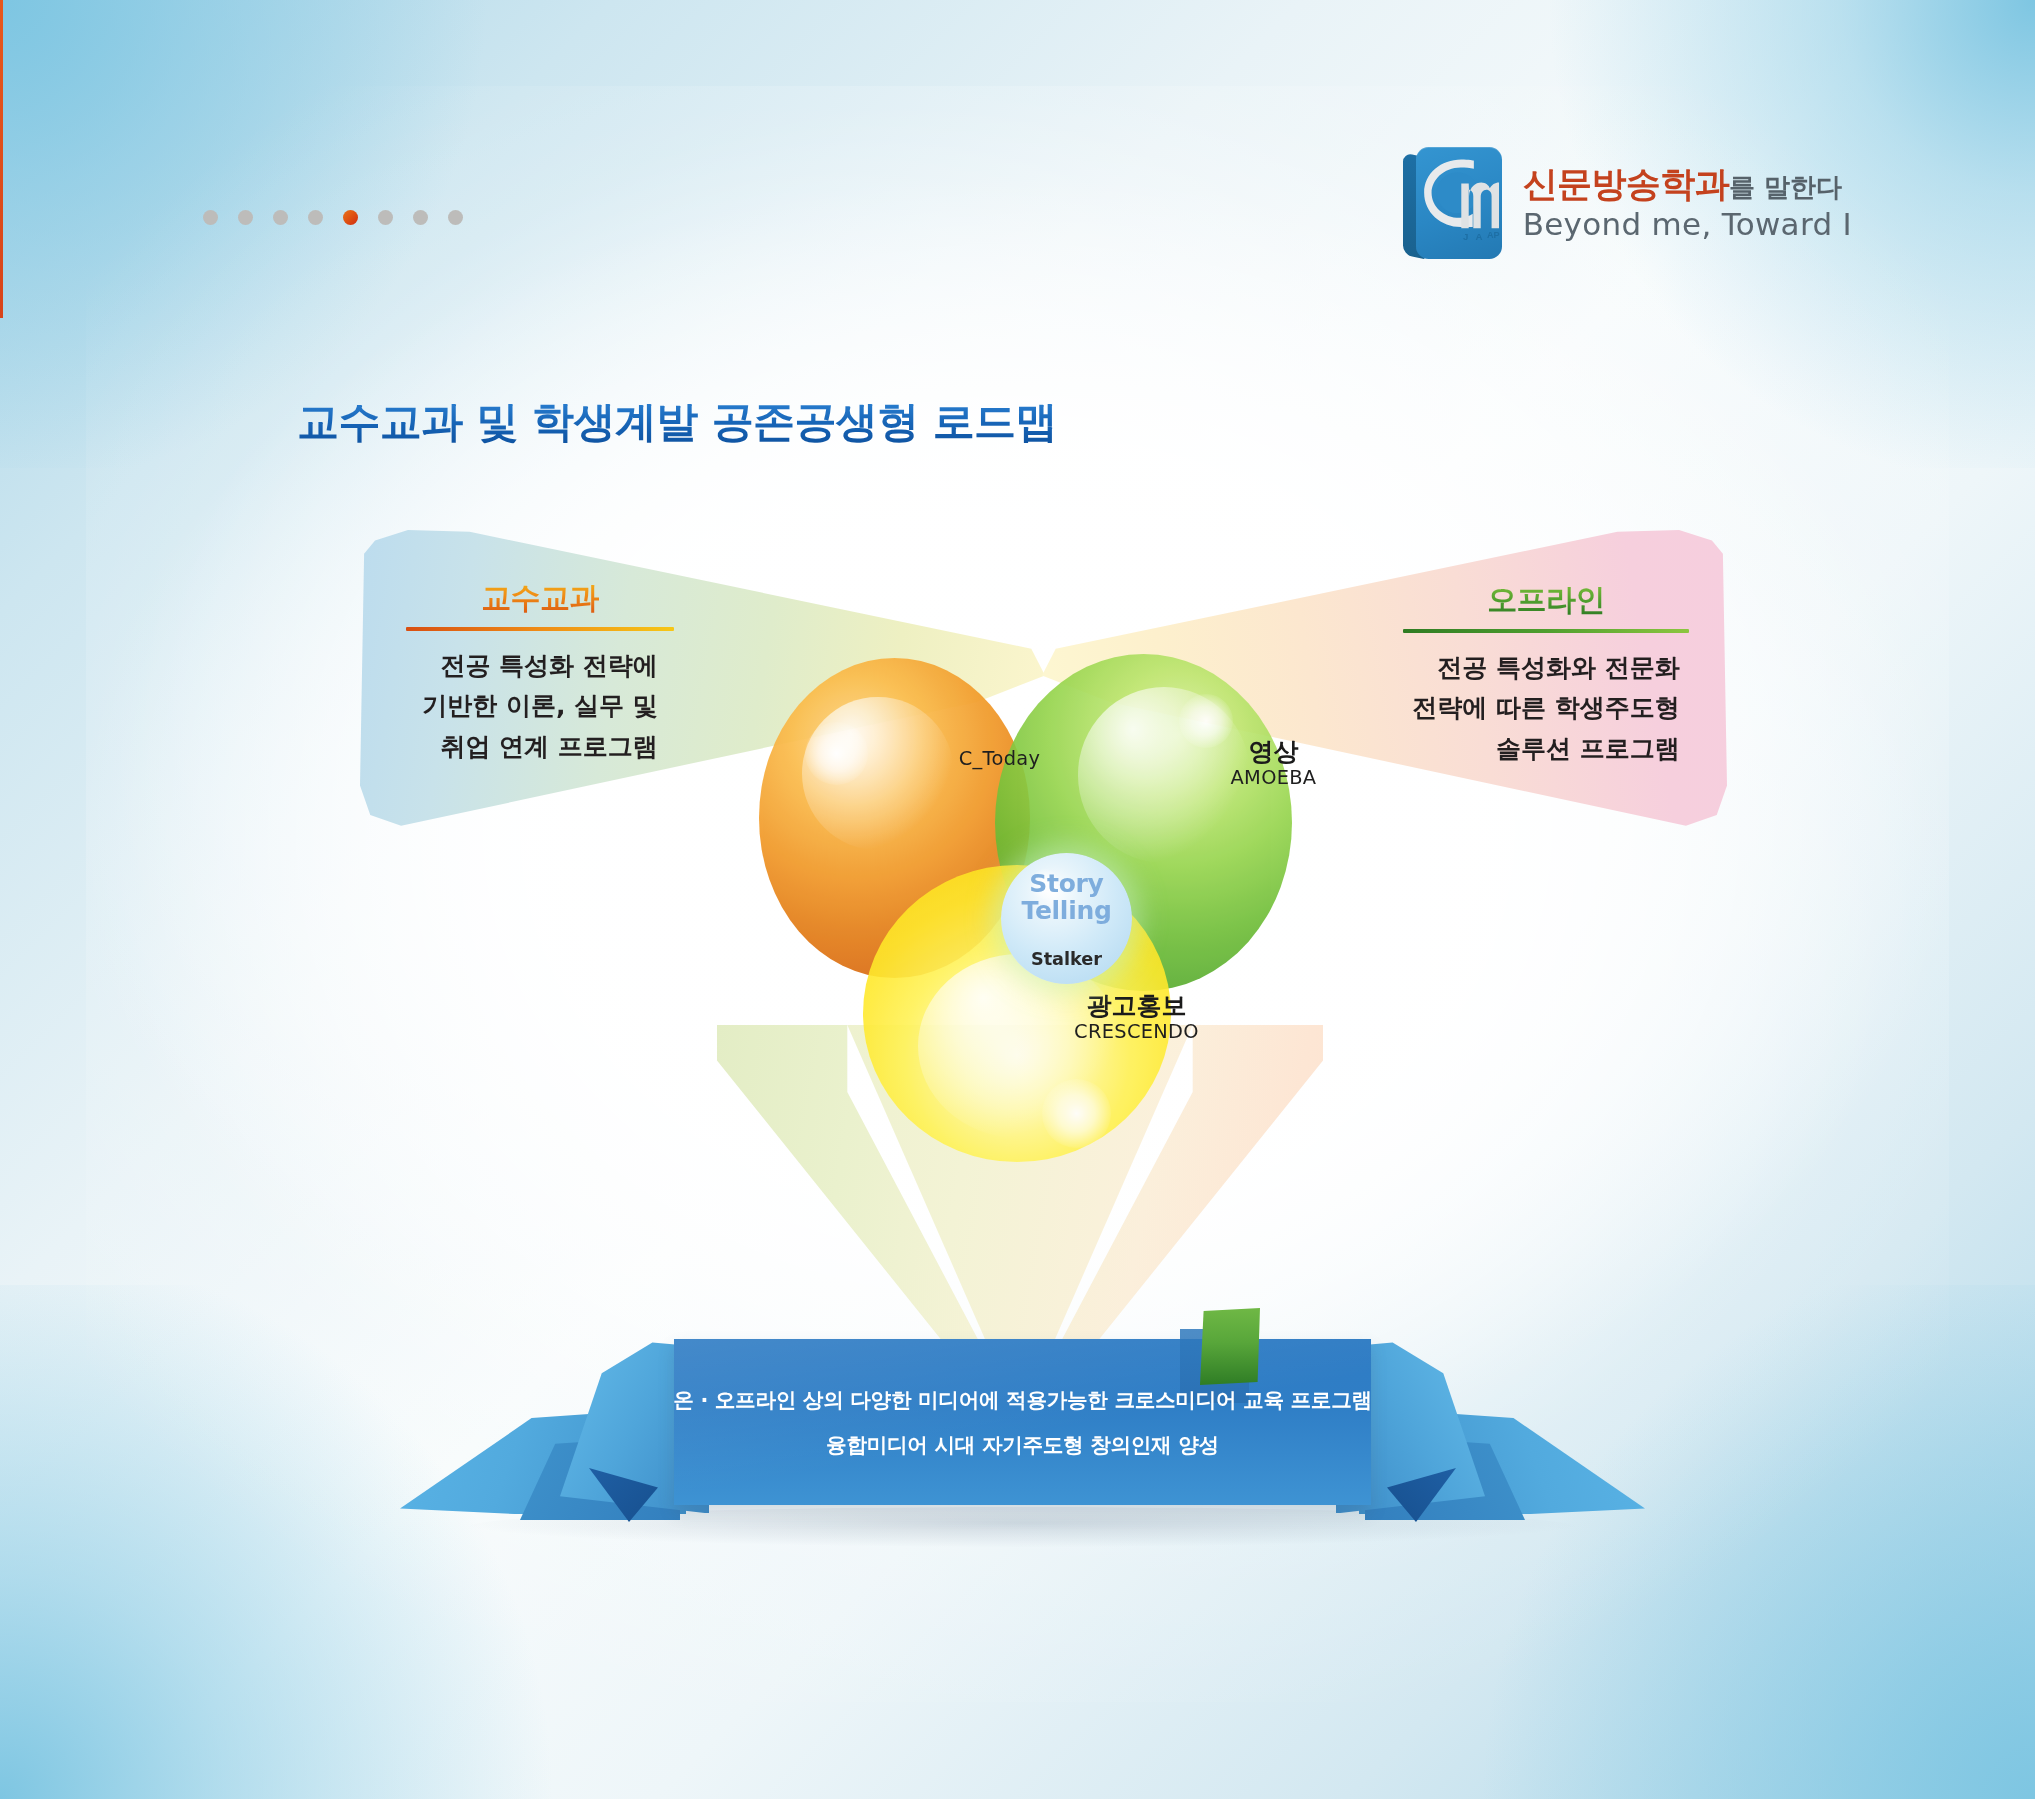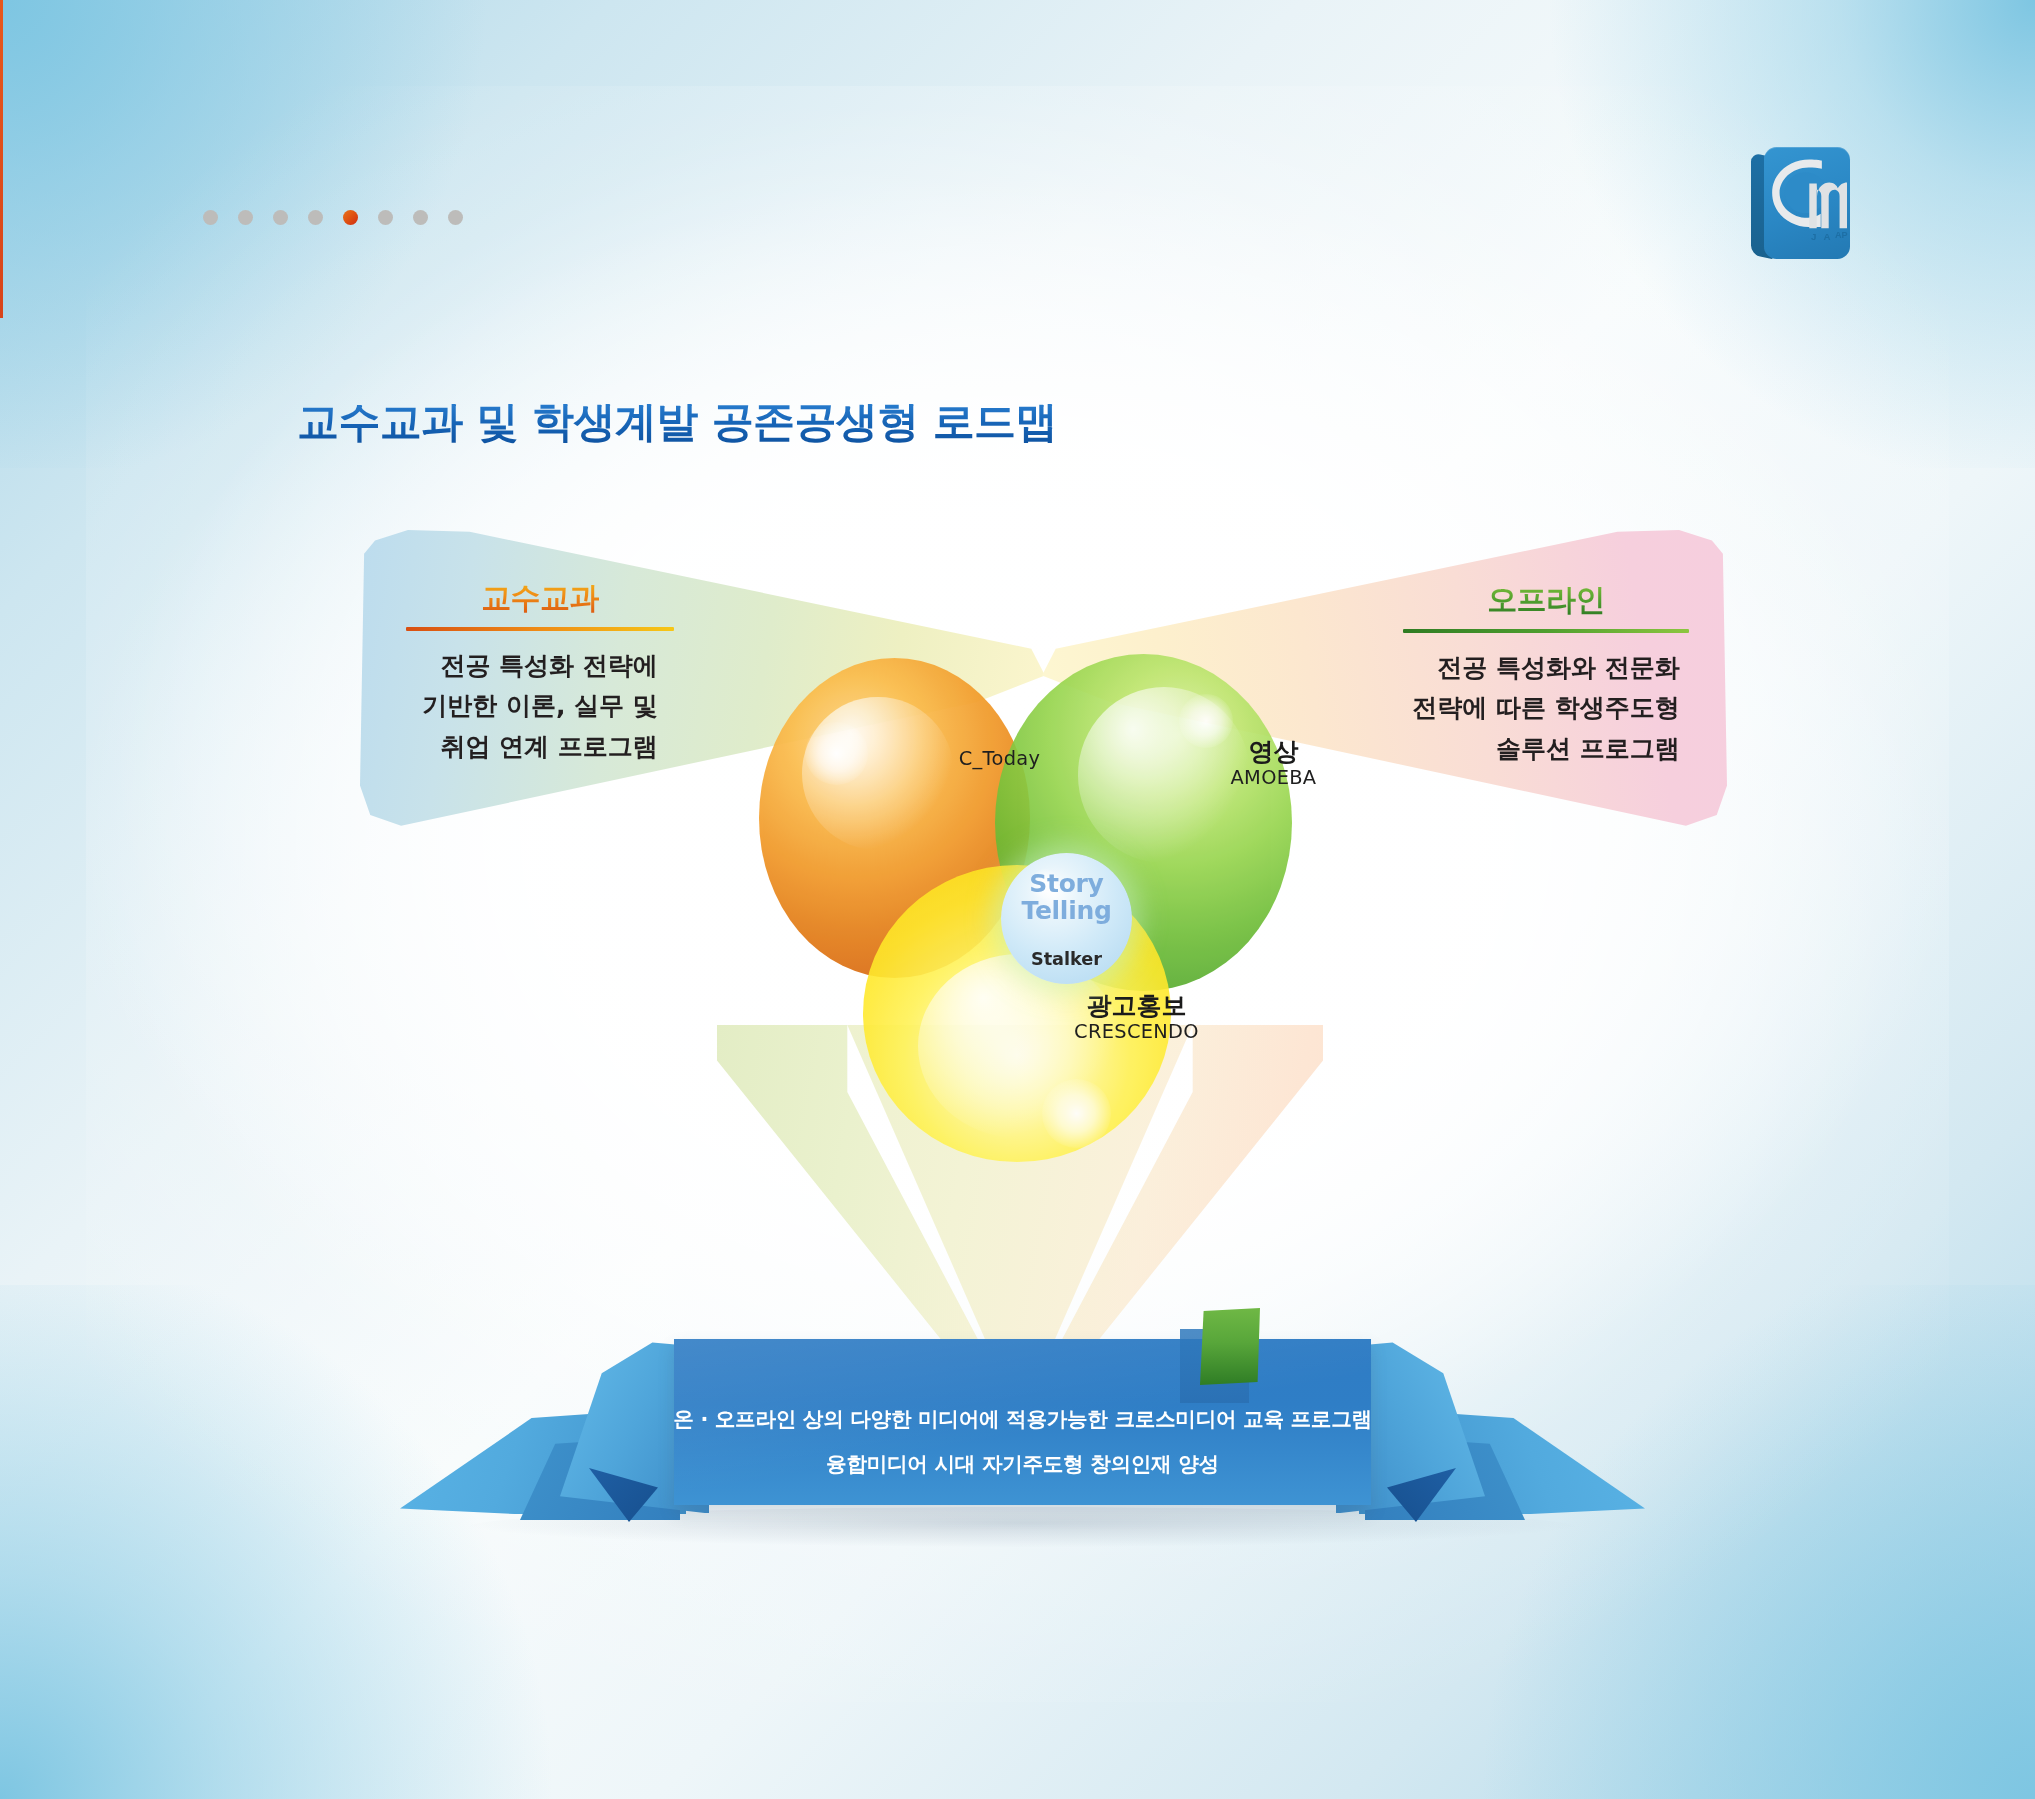--- a/index.html
+++ b/index.html
@@ -165,21 +165,21 @@
     background:linear-gradient(120deg,#64bbe9 0%,#4fa5da 50%,#3b8ac6 100%);}
   #rb-end-r{right:160px;top:11.4px;width:149px;height:171px;
     clip-path:polygon(38% 0%,0% 3%,0% 100%,100% 90%,72% 18%);
     background:linear-gradient(240deg,#64bbe9 0%,#4fa5da 50%,#3b8ac6 100%);}
   #rb-main{left:274px;top:8px;width:697px;height:166px;
     background:linear-gradient(180deg,#2f7cc4 0%,#2f7ec6 40%,#3e93d3 100%);
     box-shadow:0 8px 15px rgba(70,95,120,.2);}
   #rb-main-sheen{left:274px;top:8px;width:697px;height:166px;
     background:linear-gradient(170deg,rgba(255,255,255,.10) 0%,rgba(255,255,255,0) 55%);}
   #rb-text{position:absolute;left:274px;top:8px;width:697px;height:166px;
-    display:flex;flex-direction:column;justify-content:center;align-items:center;gap:17px;margin-top:19px;}
+    display:flex;flex-direction:column;justify-content:center;align-items:center;gap:17px;}
   .rb-line{color:#ffffff;font-size:20.6px;font-weight:700;letter-spacing:-0.3px;white-space:nowrap;}
   #green-tab{position:absolute;left:800px;top:-23px;width:60px;height:77px;
     clip-path:polygon(6% 4%,100% 0%,96% 96%,0% 100%);
     background:linear-gradient(180deg,#6fb845 0%,#58a63a 45%,#2f7d25 100%);
     box-shadow:-4.6px 3.4px 5.7px rgba(20,60,30,.22);}
   #green-tab-shadow{position:absolute;left:780px;top:-2.3px;width:69px;height:74px;
     background:linear-gradient(180deg,#2f79bd 0%,#2a6fb2 100%);opacity:.85;}
   #ribbon-shadow{position:absolute;left:468px;top:1507px;width:1108px;height:40px;border-radius:50%;
     background:radial-gradient(ellipse at 50% 40%, rgba(120,140,160,.28) 0%, rgba(120,140,160,0) 72%);}
 </style>
@@ -215,20 +215,26 @@
             <path d="M72 34 A44 44 0 1 0 72 122 A44 44 0 0 1 72 34 Z" fill="none"></path>
             <path d="M78 36 C48 36 27 58 27 80 C27 104 48 124 76 124 C86 124 94 121 99 117 L99 140 L78 140 C44 140 14 115 14 80 C14 46 44 22 79 22 C92 22 101 24 101 24 L101 38 C95 37 86 36 78 36 Z" fill="#e8eaec"></path>
             <circle cx="72" cy="80" r="36" fill="#2d8bc8"></circle>
             <path d="M93 86 C93 70 104 62 114 62 C122 62 127 67 129 72 C132 66 138 62 145 62 L145 142 L132 142 L132 86 C132 79 128 75 123 75 C117 75 113 80 113 88 L113 142 L100 142 L100 86 C100 79 96 75 92 75 L92 142 L79 142 L79 64 L92 64 Z" fill="#dfe2e4"></path>
             <text x="82" y="162" font-size="17" font-weight="700" fill="#1d6fa5" font-family="'Liberation Sans',sans-serif">J</text>
             <text x="104" y="162" font-size="17" font-weight="700" fill="#1d6fa5" font-family="'Liberation Sans',sans-serif">A</text>
             <text x="124" y="160" font-size="16" font-weight="700" fill="#1d6fa5" font-family="'Liberation Sans',sans-serif">AP</text>
           </g>
         </svg>
       </div>
+    </div>
+    <div class="brand-text">
+      <div class="brand-line1">
+        <span class="b-red">신문방송학과</span><span class="b-gray">를 말한다</span>
+      </div>
+      <div class="brand-line2">Beyond me, Toward I</div>
     </div>
   </div>
 
   <div id="page-title">교수교과 및 학생계발 공존공생형 로드맵</div>
 
   <div class="wing" id="wing-left">
     <div class="wing-inner">
       <div class="wing-head orange">교수교과</div>
       <div class="wing-rule orange"></div>
       <div class="wing-body">

